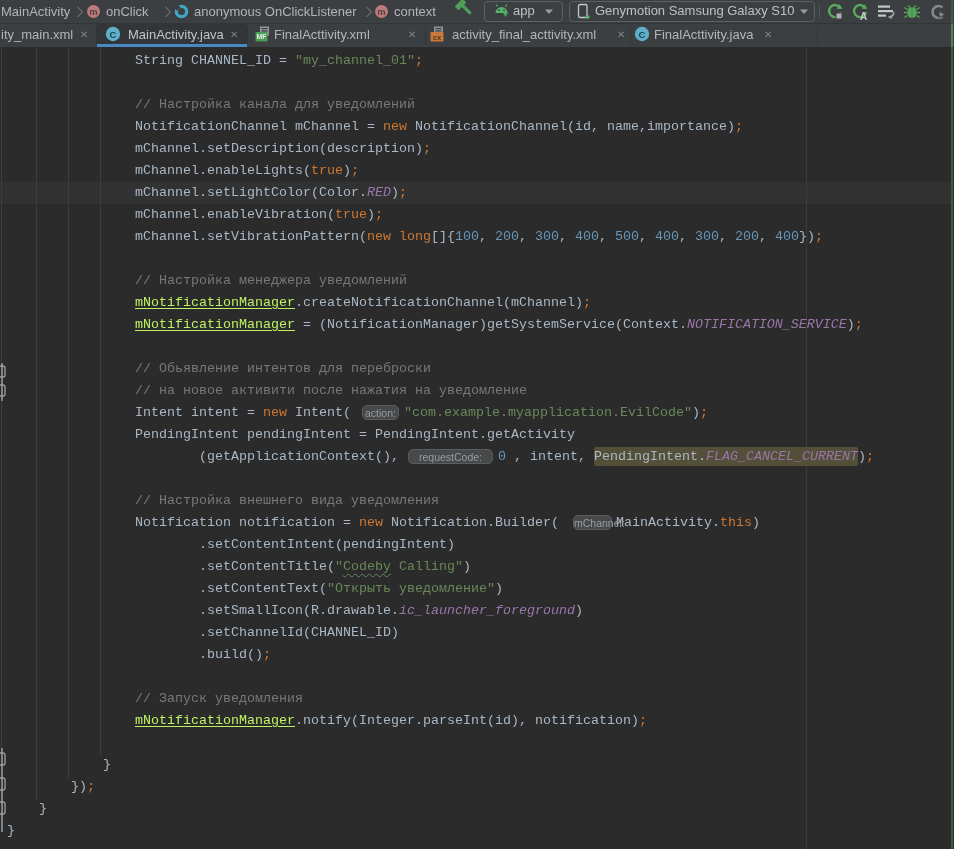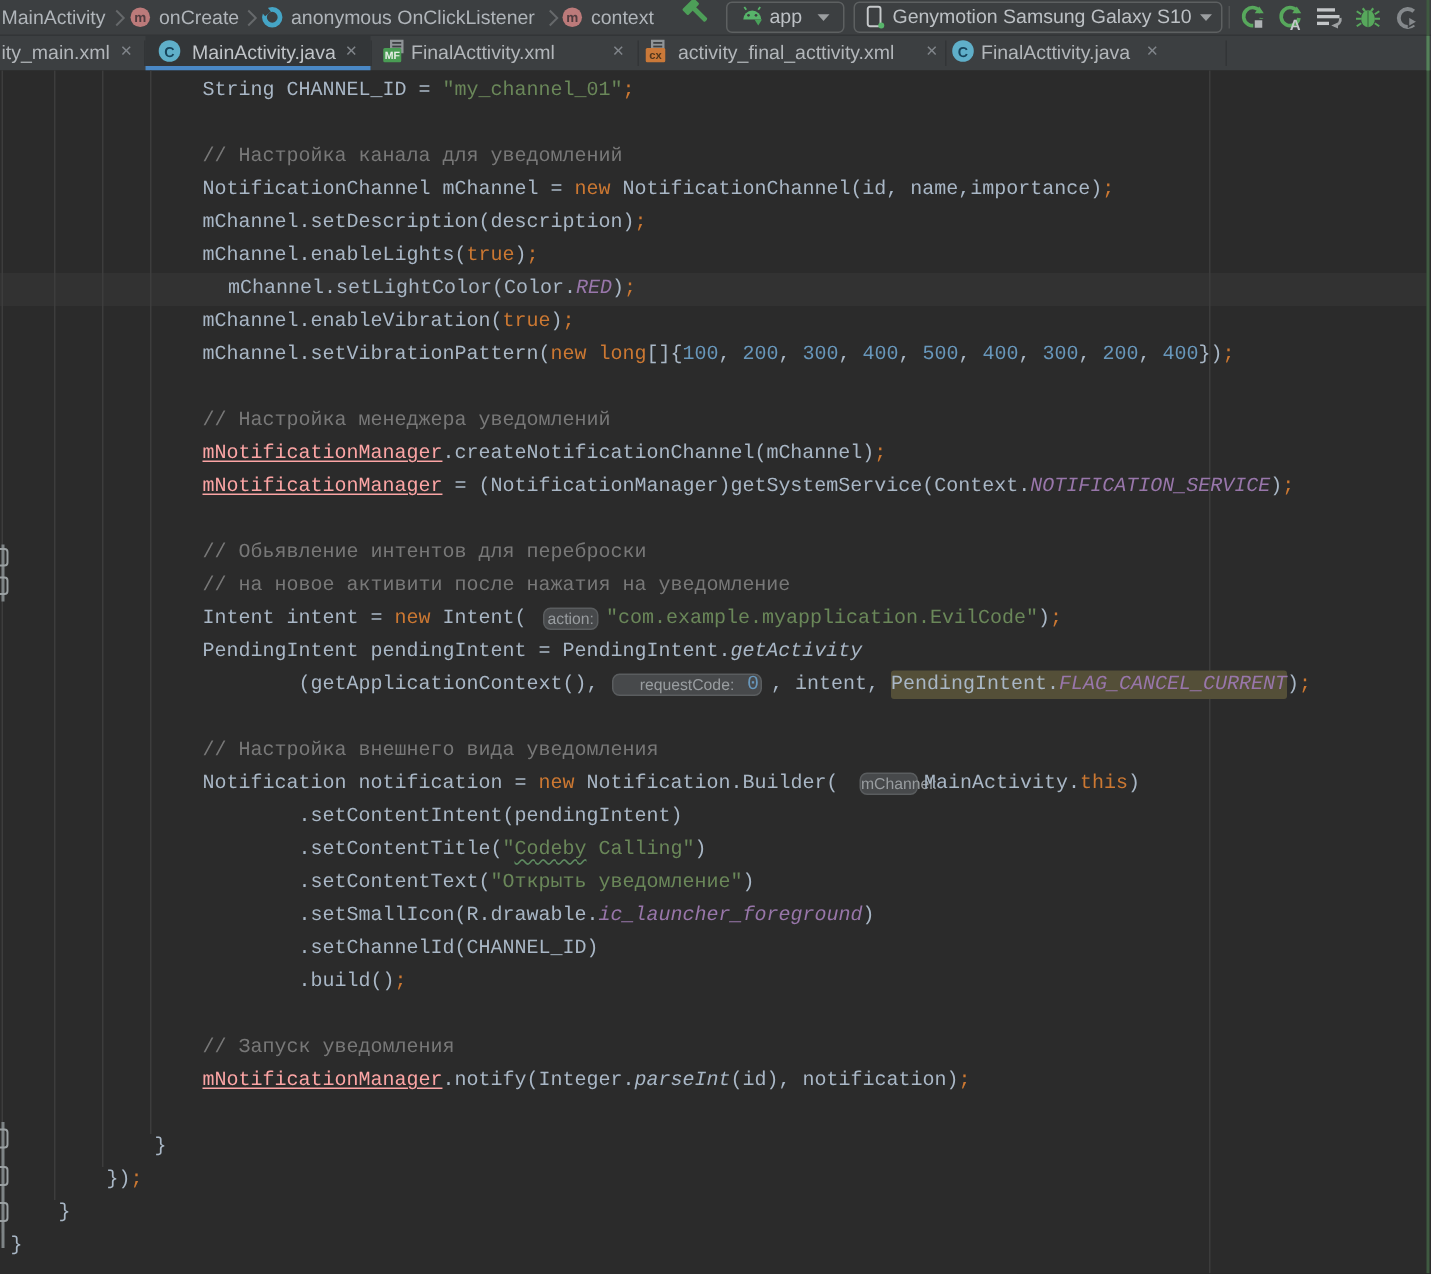--- a/index.html
+++ b/index.html
@@ -14,33 +14,33 @@
 .tabtext{position:absolute;top:24px;height:23px;line-height:22px;font-size:13px;color:#b2b6ba;white-space:nowrap}
 .xclose{position:absolute;top:24px;height:23px;line-height:22px;font-size:10px;color:#80858a}
 
 #editor{position:absolute;left:0;top:47px;width:954px;height:802px;background:#2b2b2b}
 .ln{position:absolute;height:22px;line-height:22px;font-family:"Liberation Mono",monospace;font-size:13.333px;white-space:pre;color:#a9b7c6}
 .k{color:#cc7832}
 .s{color:#6a8759}
 .c{color:#787878}
 .n{color:#6897bb}
 .fi{color:#9876aa;font-style:italic}
-.it{font-style:italic}
+.it{}
 .o{color:#cc7832}
-.fu{color:#fca5a5;text-decoration:underline;text-underline-offset:2px}
+.fu{color:#bef264;text-decoration:underline;text-underline-offset:2px}
 .hl{background:#544f38;border-radius:2px;padding:2px 0}
 .w{text-decoration:underline wavy #5d8a60 1px;text-underline-offset:3px}
 .hint{position:absolute;height:15px;line-height:15px;box-sizing:border-box;background:#47494b;border:1px solid #5a5d5f;border-radius:5px;font-size:10.5px;color:#999da0;text-align:center;font-family:"Liberation Sans",sans-serif}
 .guide{position:absolute;width:1px;background:#3d3d3d}
 </style></head><body>
 <div id="app">
 
 <div id="topbar"></div>
 <div class="bc" style="left:1px">MainActivity</div>
-<div class="bc" style="left:106px">onCreate</div>
+<div class="bc" style="left:106px">onClick</div>
 <div class="bc" style="left:194px">anonymous OnClickListener</div>
 <div class="bc" style="left:394px">context</div>
 <svg class="abs" style="left:76px;top:6px" width="8" height="12">
       <path d="M1.5 1 L6.5 6 L1.5 11" stroke="#66696b" stroke-width="1.3" fill="none"></path>
     </svg>
 <svg class="abs" style="left:164px;top:6px" width="8" height="12">
       <path d="M1.5 1 L6.5 6 L1.5 11" stroke="#66696b" stroke-width="1.3" fill="none"></path>
     </svg>
 <svg class="abs" style="left:365px;top:6px" width="8" height="12">
       <path d="M1.5 1 L6.5 6 L1.5 11" stroke="#66696b" stroke-width="1.3" fill="none"></path>
@@ -167,34 +167,34 @@
 <div class="guide" style="left:68px;top:47px;height:731px"></div>
 <div class="guide" style="left:100px;top:47px;height:709px"></div>
 <div class="abs" style="left:806px;top:47px;width:1px;height:802px;background:#3c3c3c"></div>
 <div class="abs" style="left:951px;top:0;width:2px;height:849px;background:#3f5a41"></div>
 <div class="abs" style="left:951px;top:24px;width:2px;height:23px;background:#55815a"></div>
 <div class="ln" style="left:135px;top:50px">String CHANNEL_ID = <span class="s">"my_channel_01"</span><span class="o">;</span></div>
 <div class="ln" style="left:135px;top:116px">NotificationChannel mChannel = <span class="k">new</span> NotificationChannel(id, name,importance)<span class="o">;</span></div>
 <div class="ln" style="left:135px;top:94px"><span class="c">// Настройка канала для уведомлений</span></div>
 <div class="ln" style="left:135px;top:138px">mChannel.setDescription(description)<span class="o">;</span></div>
 <div class="ln" style="left:135px;top:160px">mChannel.enableLights(<span class="k">true</span>)<span class="o">;</span></div>
-<div class="ln" style="left:152px;top:182px">mChannel.setLightColor(Color.<span class="fi">RED</span>)<span class="o">;</span></div>
+<div class="ln" style="left:135px;top:182px">mChannel.setLightColor(Color.<span class="fi">RED</span>)<span class="o">;</span></div>
 <div class="ln" style="left:135px;top:204px">mChannel.enableVibration(<span class="k">true</span>)<span class="o">;</span></div>
 <div class="ln" style="left:135px;top:226px">mChannel.setVibrationPattern(<span class="k">new long</span>[]{<span class="n">100</span>, <span class="n">200</span>, <span class="n">300</span>, <span class="n">400</span>, <span class="n">500</span>, <span class="n">400</span>, <span class="n">300</span>, <span class="n">200</span>, <span class="n">400</span>})<span class="o">;</span></div>
 <div class="ln" style="left:135px;top:270px"><span class="c">// Настройка менеджера уведомлений</span></div>
 <div class="ln" style="left:135px;top:292px"><span class="fu">mNotificationManager</span>.createNotificationChannel(mChannel)<span class="o">;</span></div>
 <div class="ln" style="left:135px;top:314px"><span class="fu">mNotificationManager</span> = (NotificationManager)getSystemService(Context.<span class="fi">NOTIFICATION_SERVICE</span>)<span class="o">;</span></div>
 <div class="ln" style="left:135px;top:358px"><span class="c">// Обьявление интентов для переброски</span></div>
 <div class="ln" style="left:135px;top:380px"><span class="c">// на новое активити после нажатия на уведомление</span></div>
 <div class="ln" style="left:135px;top:402px">Intent intent = <span class="k">new</span> Intent(</div>
 <div class="hint" style="left:362px;top:405px;width:37px">action:</div>
 <div class="ln" style="left:404px;top:402px"><span class="s">"com.example.myapplication.EvilCode"</span>)<span class="o">;</span></div>
 <div class="ln" style="left:135px;top:424px">PendingIntent pendingIntent = PendingIntent.<span class="it">getActivity</span></div>
 <div class="ln" style="left:199px;top:446px">(getApplicationContext(),</div>
-<div class="hint" style="left:408px;top:449px;width:100px">requestCode:</div>
+<div class="hint" style="left:408px;top:449px;width:85px">requestCode:</div>
 <div class="ln" style="left:498px;top:446px"><span class="n">0</span> , intent, <span class="hl">PendingIntent.<span class="fi">FLAG_CANCEL_CURRENT</span></span>)<span class="o">;</span></div>
 <div class="ln" style="left:135px;top:490px"><span class="c">// Настройка внешнего вида уведомления</span></div>
 <div class="ln" style="left:135px;top:512px">Notification notification = <span class="k">new</span> Notification.Builder(</div>
 <div class="hint" style="left:573px;top:515px;width:39px">mChannel:</div>
 <div class="ln" style="left:616px;top:512px">MainActivity.<span class="k">this</span>)</div>
 <div class="ln" style="left:199px;top:534px">.setContentIntent(pendingIntent)</div>
 <div class="ln" style="left:199px;top:556px">.setContentTitle(<span class="s">"<span class="w">Codeby</span> Calling"</span>)</div>
 <div class="ln" style="left:199px;top:578px">.setContentText(<span class="s">"Открыть уведомление"</span>)</div>
 <div class="ln" style="left:199px;top:622px">.setChannelId(CHANNEL_ID)</div>
 <div class="ln" style="left:199px;top:600px">.setSmallIcon(R.drawable.<span class="fi">ic_launcher_foreground</span>)</div>

